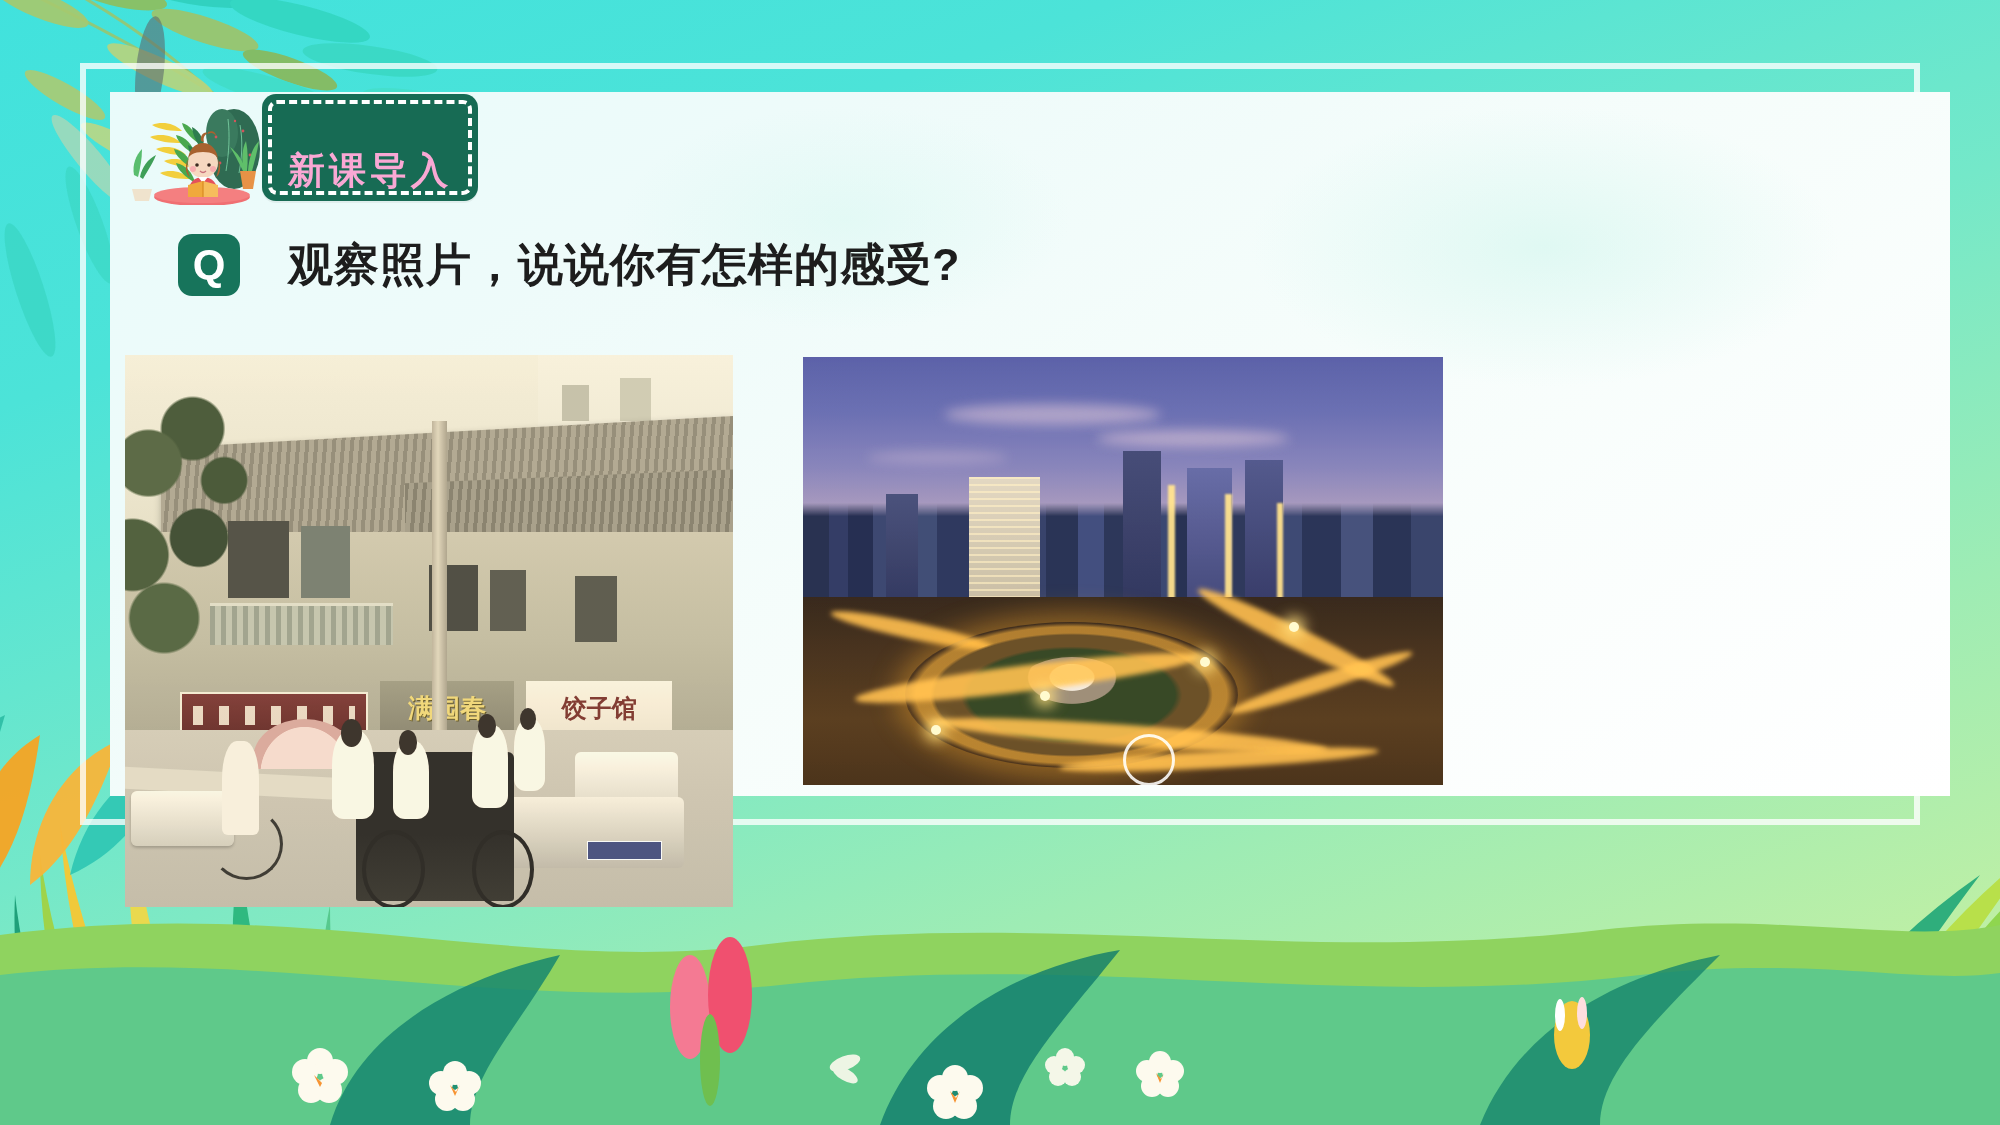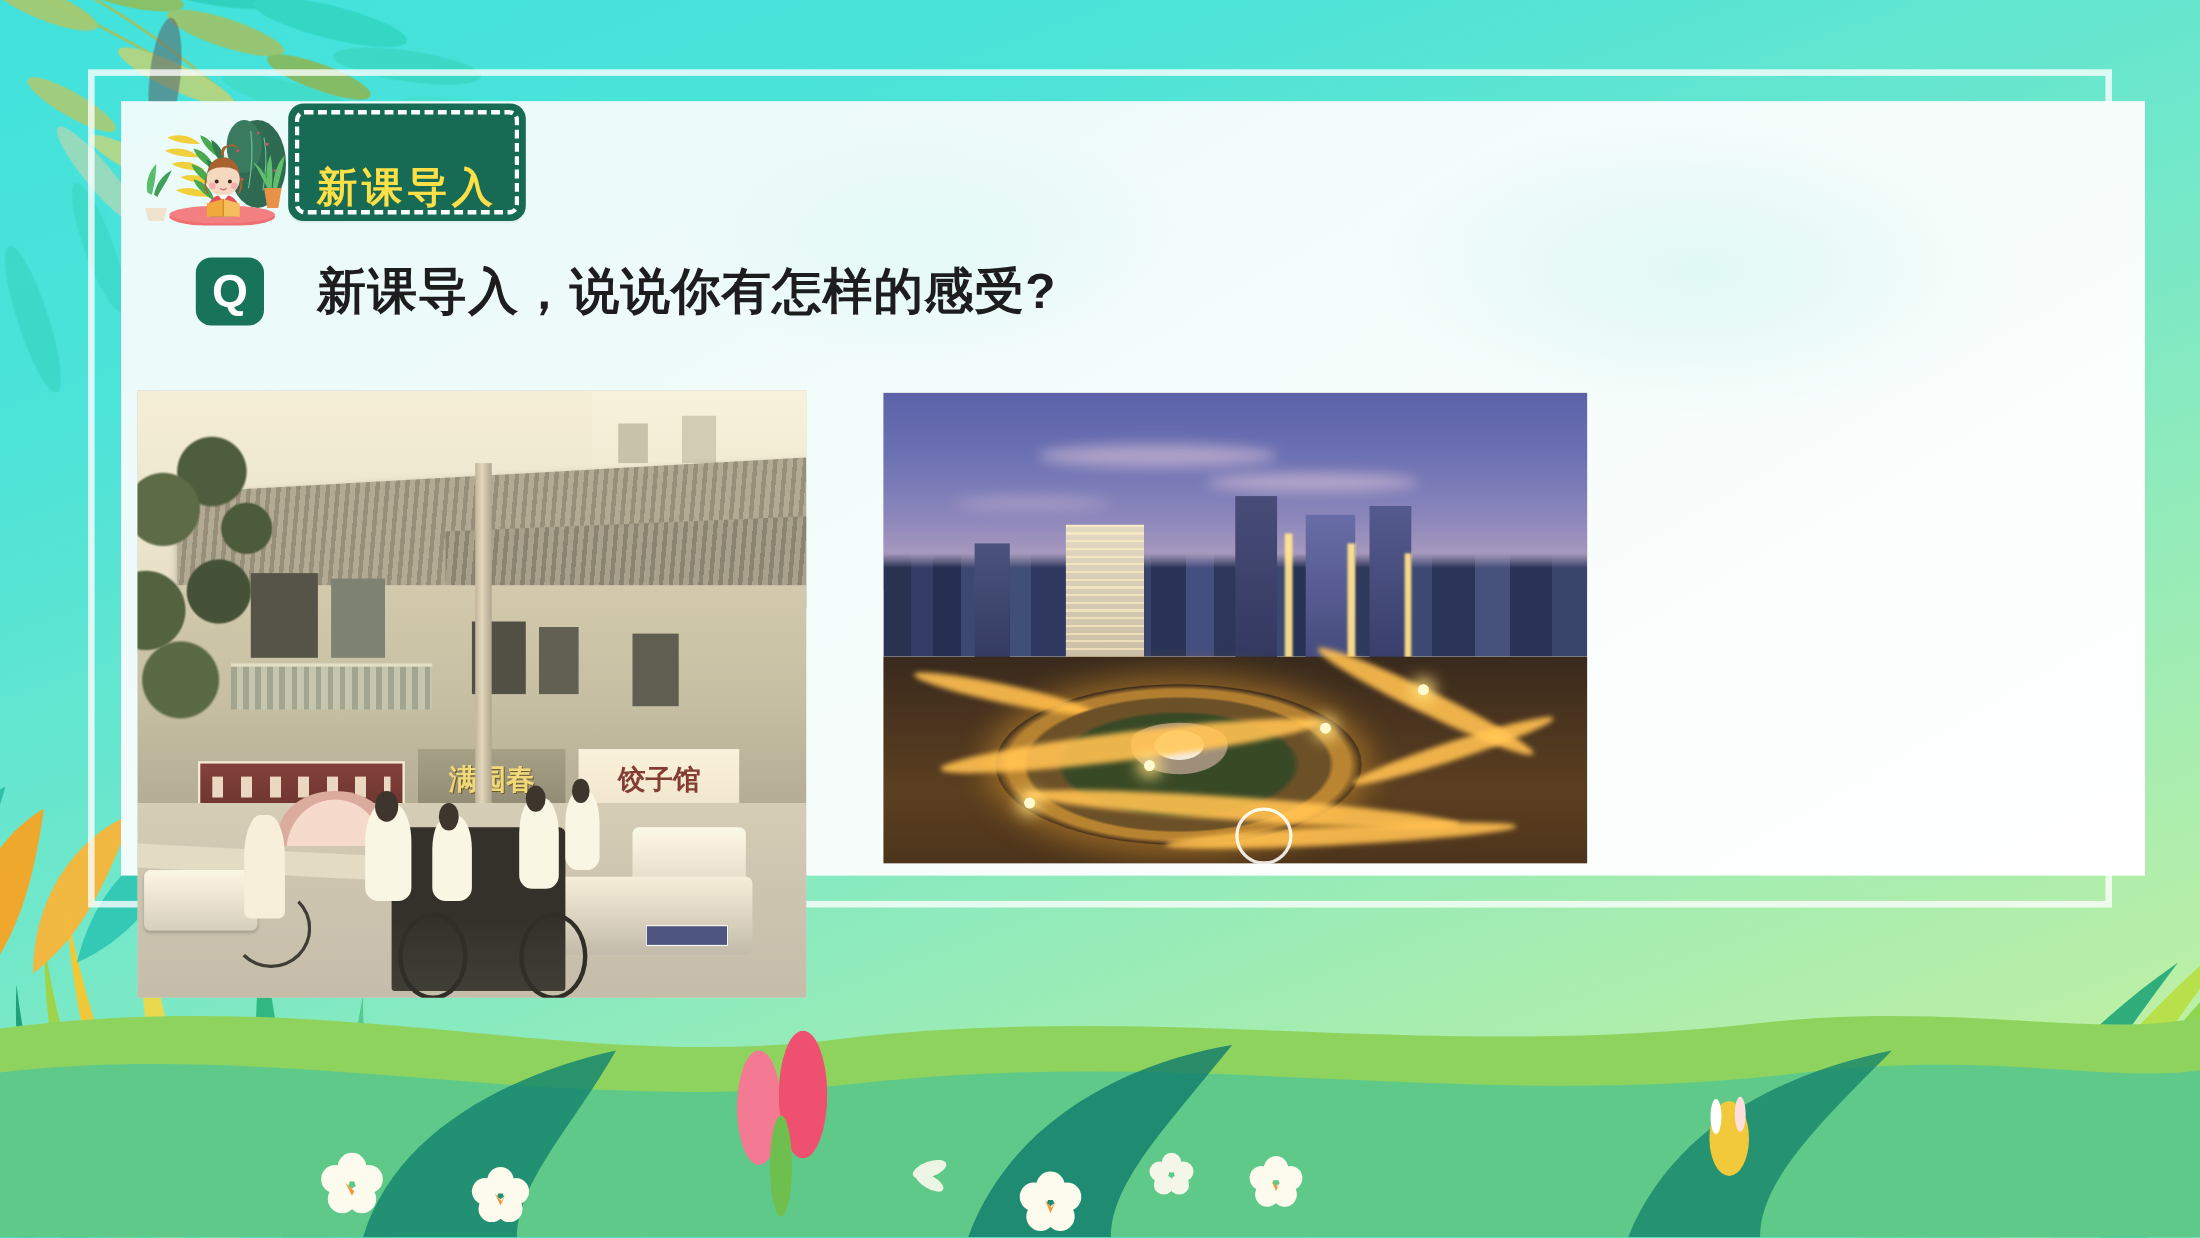--- a/index.html
+++ b/index.html
@@ -52,21 +52,21 @@
     background:#176b54;border-radius:14px;
     padding:10px 26px 12px 26px;
     display:flex;align-items:center;justify-content:center;
     box-shadow:0 2px 0 rgba(0,0,0,.05);
   }
   .badge .dash{
     position:absolute;left:6px;top:6px;right:6px;bottom:6px;
     border:4px dashed #ffffff;border-radius:9px;pointer-events:none;
   }
   .badge-text{
-    position:relative;color:#fde047;font-size:37px;font-weight:bold;
+    position:relative;color:#f9a8d4;font-size:37px;font-weight:bold;
     letter-spacing:4px;line-height:1;white-space:nowrap;
     font-family:"Liberation Sans","DejaVu Sans",sans-serif;
     margin-top:48px;
   }
 
   
   .qrow{position:absolute;left:178px;top:234px;display:flex;align-items:center;z-index:6;}
   .qmark{
     width:62px;height:62px;border-radius:14px;background:#17745b;
     color:#ffffff;font-size:42px;font-weight:bold;line-height:62px;text-align:center;
@@ -478,21 +478,21 @@
     </svg>
 
     <div class="badge">
       <span class="dash"></span>
       <span class="badge-text">新课导入</span>
     </div>
   </div>
 
   <div class="qrow">
     <div class="qmark">Q</div>
-    <div class="qtext">新课导入，说说你有怎样的感受?</div>
+    <div class="qtext">观察照片，说说你有怎样的感受?</div>
   </div>
 
   <div class="photo photo-left">
     <div class="ph-canvas">
       <div class="old-sky"></div>
       <div class="old-bldg-right"></div>
       <div class="old-roof"></div>
       <div class="old-roof2"></div>
       <div class="old-wall"></div>
       <div class="old-window old-w1"></div>

